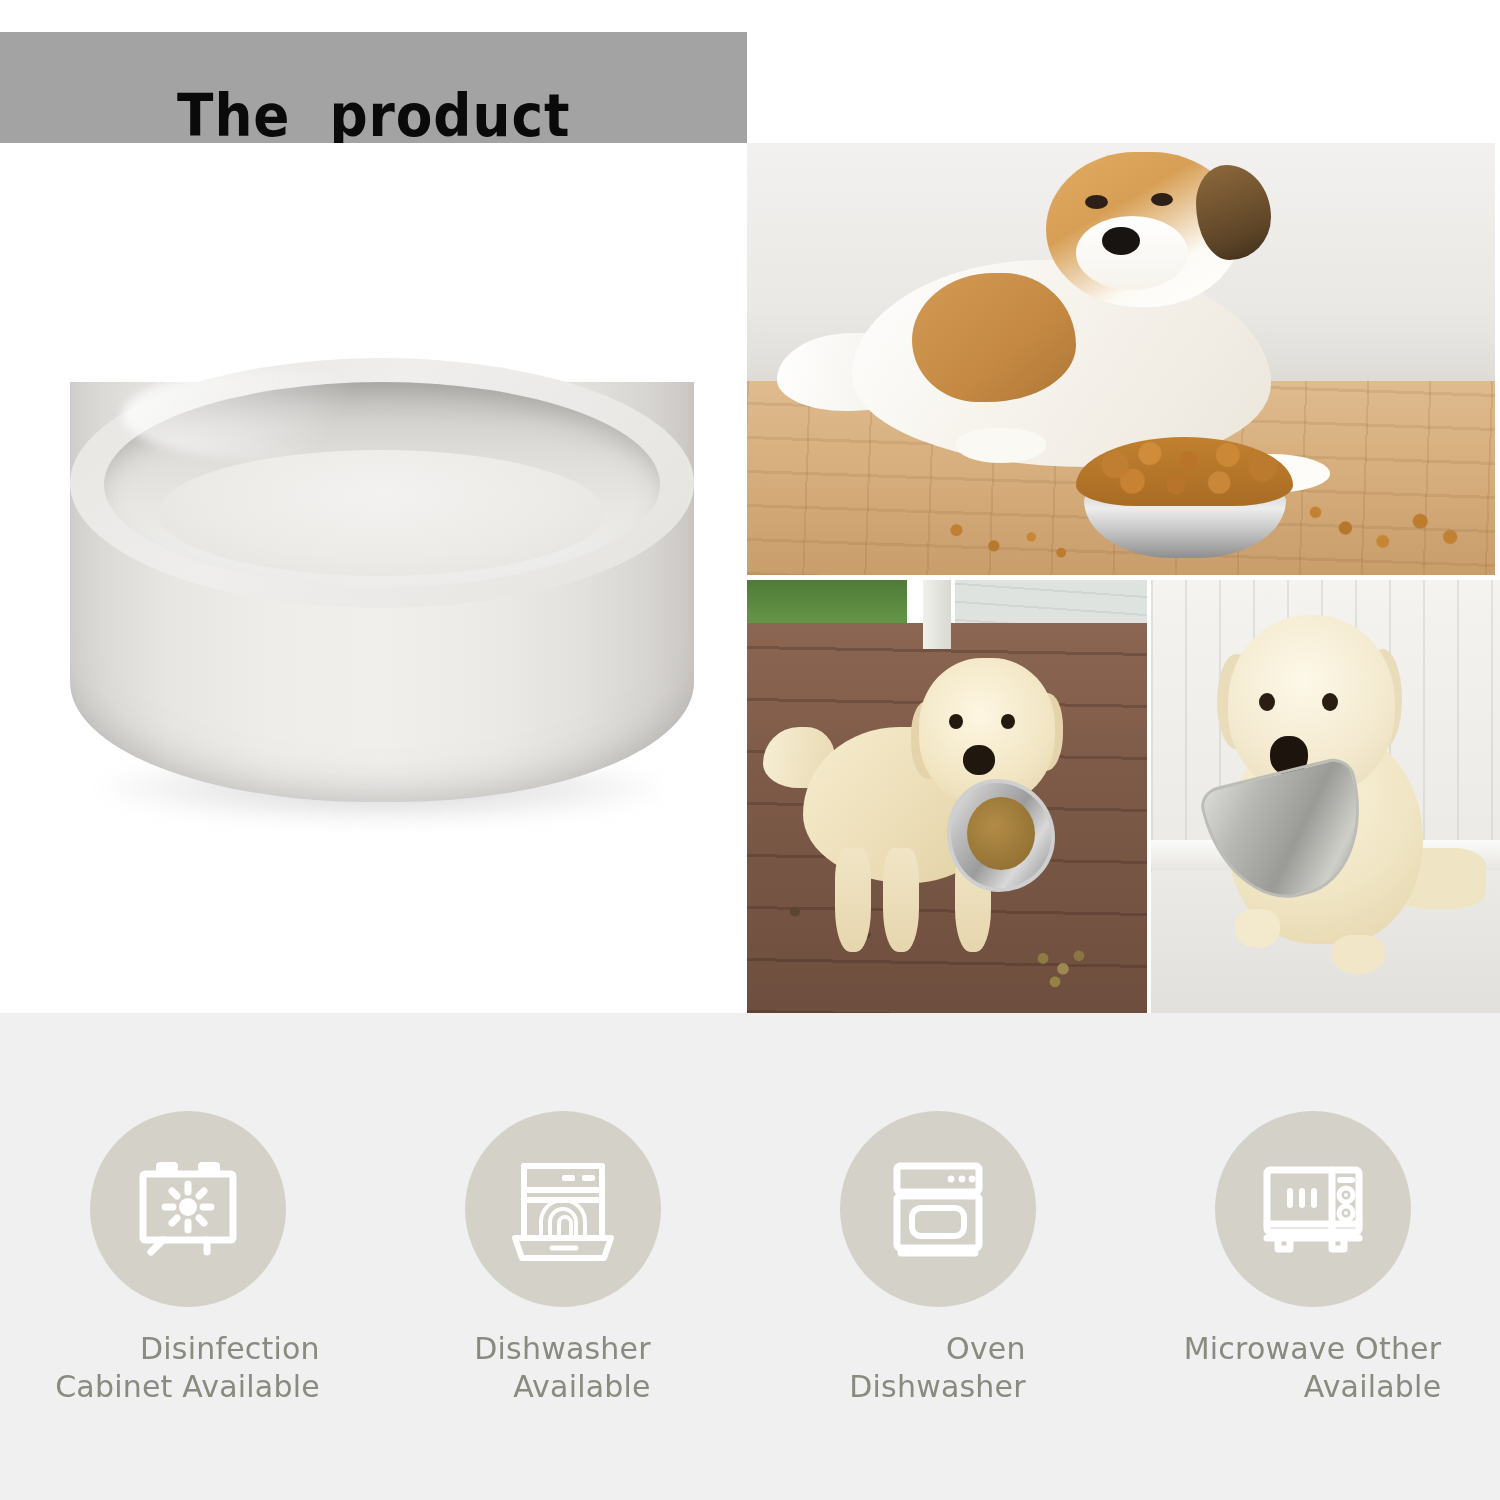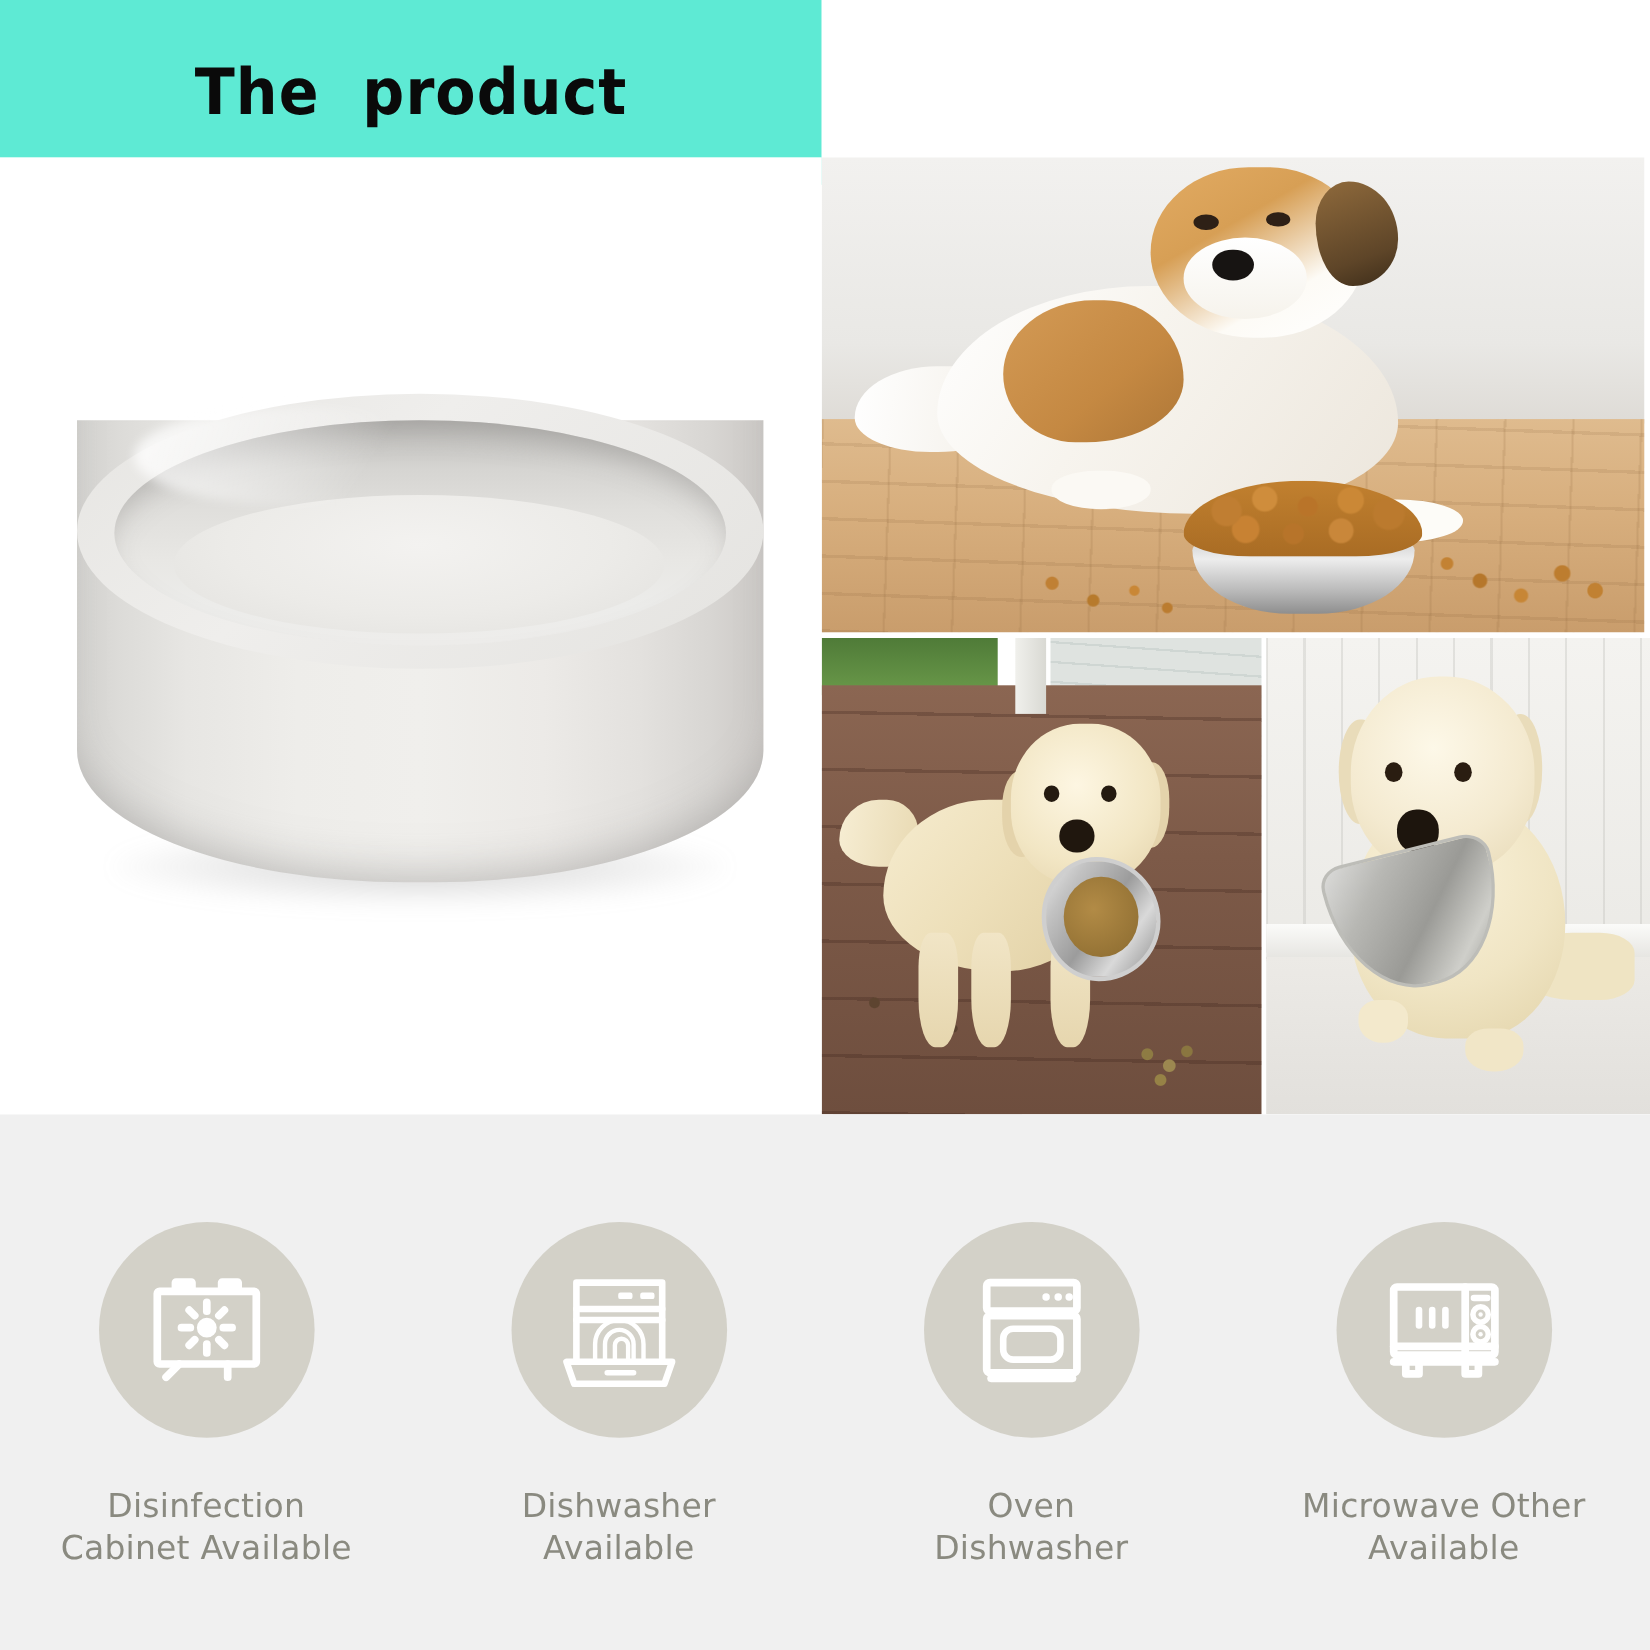--- a/index.html
+++ b/index.html
@@ -18,24 +18,25 @@
   
   .header-row {
     display: flex;
     width: 1500px;
     height: 143px;
     background: #ffffff;
   }
   .header-left {
     width: 747px;
     height: 168px;
-    background: #5eead4;
+    background: #a3a3a3;
     display: flex;
     align-items: center;
     justify-content: center;
+    margin-top: 32px;
   }
   .header-left-title {
     font-size: 58px;
     font-weight: 700;
     color: #0a0a0a;
     letter-spacing: 1px;
     white-space: pre;
     font-family: "DejaVu Sans", sans-serif;
     transform: scaleX(0.92);
   }
@@ -398,22 +399,22 @@
     width: 196px;
     height: 196px;
     border-radius: 50%;
     background: #d3d1c8;
     display: flex;
     align-items: center;
     justify-content: center;
   }
   .feature-circle svg { display:block; }
   .feature-label {
-    margin-top: 44px;
-    text-align: center;
+    margin-top: 23px;
+    text-align: right;
     font-size: 30px;
     line-height: 1.28;
     color: #8a8a80;
     font-family: "DejaVu Sans", sans-serif;
     white-space: pre-line;
     letter-spacing: 0.2px;
   }
 </style>
 </head>
 <body>

